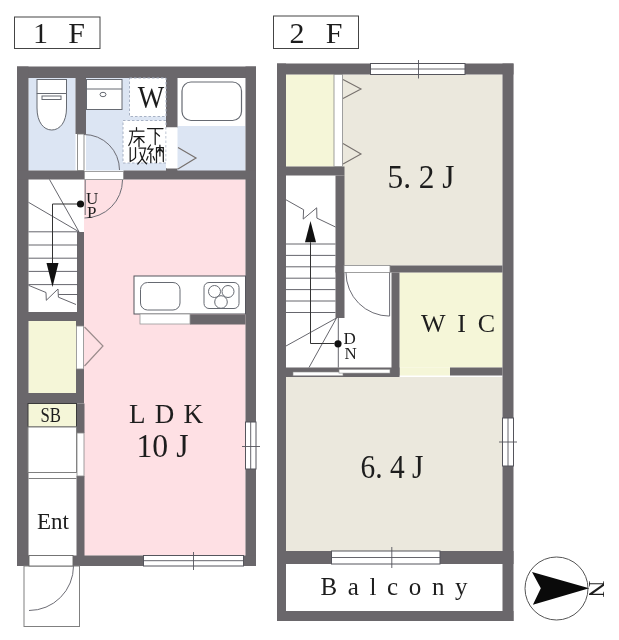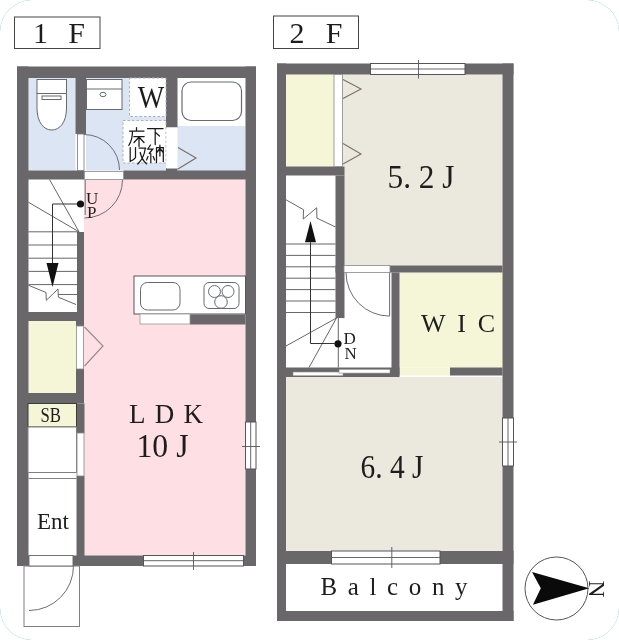--- a/index.html
+++ b/index.html
@@ -1,16 +1,16 @@
 <!DOCTYPE html>
 <html><head>
 <meta charset="utf-8">
 <style>
   html,body{margin:0;padding:0;background:#ffffff;}
-  #page{position:relative;width:619px;height:640px;background:#14b8a6;overflow:hidden;transform:translateZ(0);will-change:transform;border-radius:32px;}
+  #page{position:relative;width:619px;height:640px;background:#14b8a6;overflow:hidden;transform:translateZ(0);will-change:transform;}
   svg text{font-family:"Liberation Serif",serif;fill:#1d1d1d;}
 </style>
 </head>
 <body>
 <div id="page">
 <svg width="619" height="640" viewBox="0 0 619 640" style="opacity:0.999;">
 
 <rect x="0" y="0" width="619" height="640" fill="#ffffff"></rect>
 
 <g>

